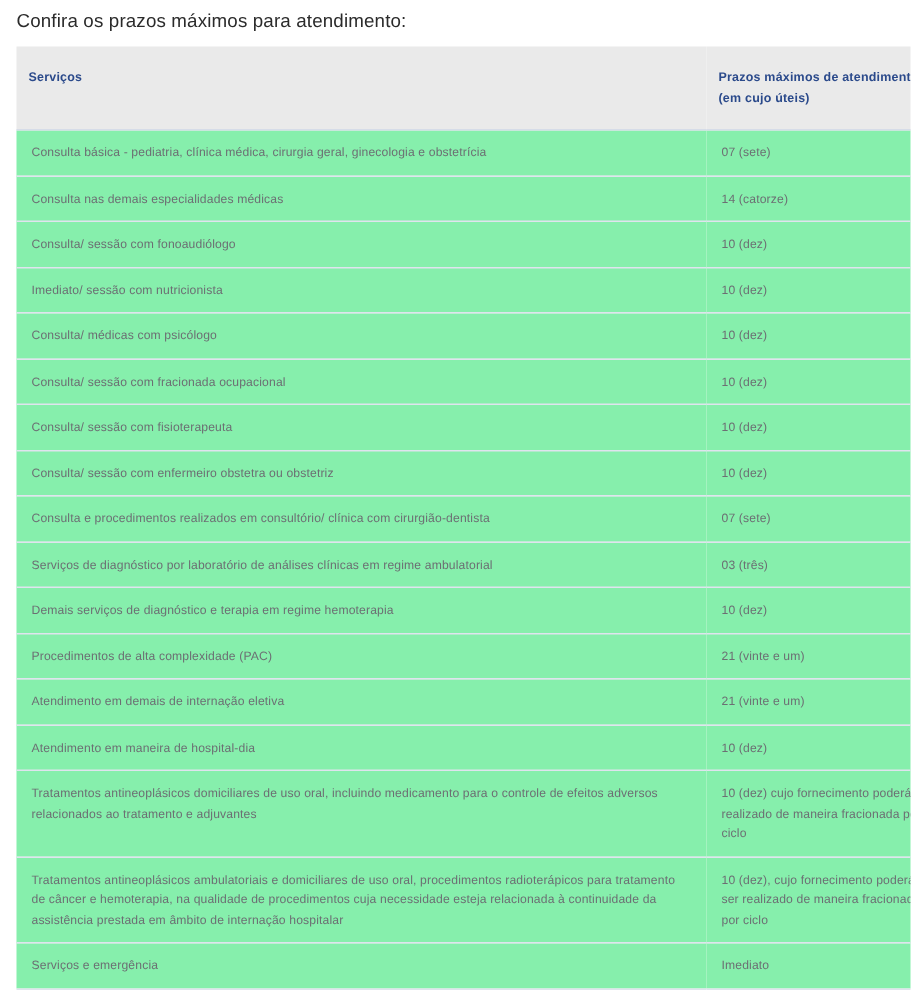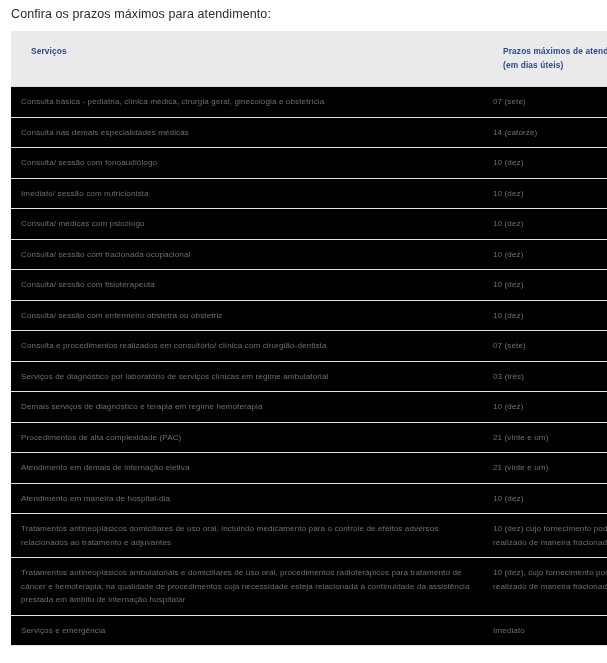--- a/index.html
+++ b/index.html
@@ -38,58 +38,58 @@
     border-collapse: collapse;
     table-layout: fixed;
   }
   table.deadlines thead th {
     background: #eaeaea;
     color: #2b4a8b;
     font-size: 8.3px;
     font-weight: 700;
     text-align: left;
     vertical-align: top;
-    padding: 13px 10px 14px 20px;
+    padding: 13px 10px 14px 8px;
     line-height: 14px;
     letter-spacing: 0.15px;
     border-bottom: 1px solid #d6dce8;
   }
   table.deadlines thead th.col-service { width: 442px; }
   table.deadlines thead th.col-deadline { width: 144px; }
   table.deadlines tbody td {
     font-size: 8.1px;
     color: #6c6f73;
     font-weight: 400;
     text-align: left;
     vertical-align: top;
     padding: 8px 10px 8px 10px;
     line-height: 13.5px;
     letter-spacing: 0.1px;
     border-bottom: 1px solid #dfe4ee;
-    background: #000000;
+    background: #86efac;
   }
   table.deadlines tbody tr:last-child td {
     border-bottom: 1px solid #dfe4ee;
   }
 </style>
 </head>
 <body>
 
 <div class="page">
 
   <h1 class="page-title">Confira os prazos máximos para atendimento:</h1>
 
   <div class="table-wrap">
     <table class="deadlines">
       <thead>
         <tr>
           <th class="col-service">Serviços</th>
           <th class="col-deadline">
             <span>Prazos máximos de atendimento</span><br>
-            <span>(em dias úteis)</span>
+            <span>(em cujo úteis)</span>
           </th>
         </tr>
       </thead>
       <tbody>
           <tr>
             <td class="col-service">Consulta básica - pediatria, clínica médica, cirurgia geral, ginecologia e obstetrícia</td>
             <td class="col-deadline">07 (sete)</td>
           </tr>
           <tr>
             <td class="col-service">Consulta nas demais especialidades médicas</td>
@@ -117,21 +117,21 @@
           </tr>
           <tr>
             <td class="col-service">Consulta/ sessão com enfermeiro obstetra ou obstetriz</td>
             <td class="col-deadline">10 (dez)</td>
           </tr>
           <tr>
             <td class="col-service">Consulta e procedimentos realizados em consultório/ clínica com cirurgião-dentista</td>
             <td class="col-deadline">07 (sete)</td>
           </tr>
           <tr>
-            <td class="col-service">Serviços de diagnóstico por laboratório de serviços clínicas em regime ambulatorial</td>
+            <td class="col-service">Serviços de diagnóstico por laboratório de análises clínicas em regime ambulatorial</td>
             <td class="col-deadline">03 (três)</td>
           </tr>
           <tr>
             <td class="col-service">Demais serviços de diagnóstico e terapia em regime hemoterapia</td>
             <td class="col-deadline">10 (dez)</td>
           </tr>
           <tr>
             <td class="col-service">Procedimentos de alta complexidade (PAC)</td>
             <td class="col-deadline">21 (vinte e um)</td>
           </tr>

